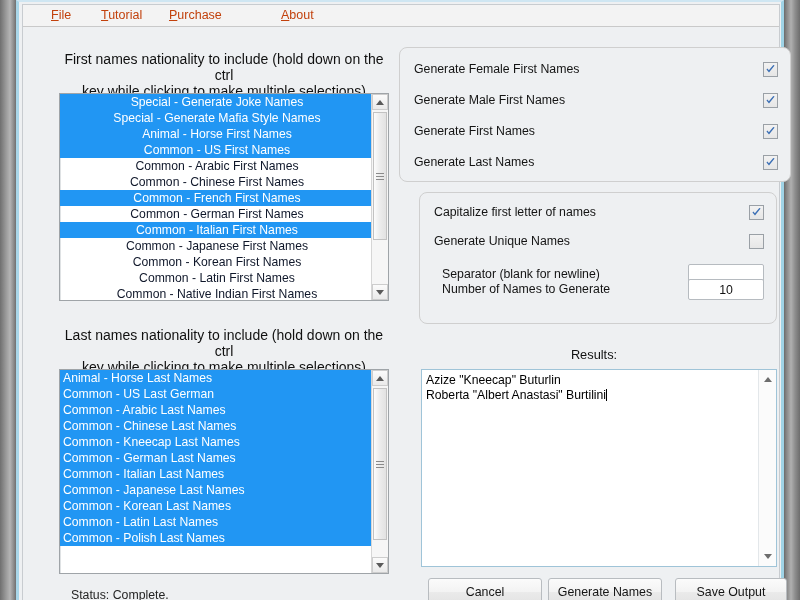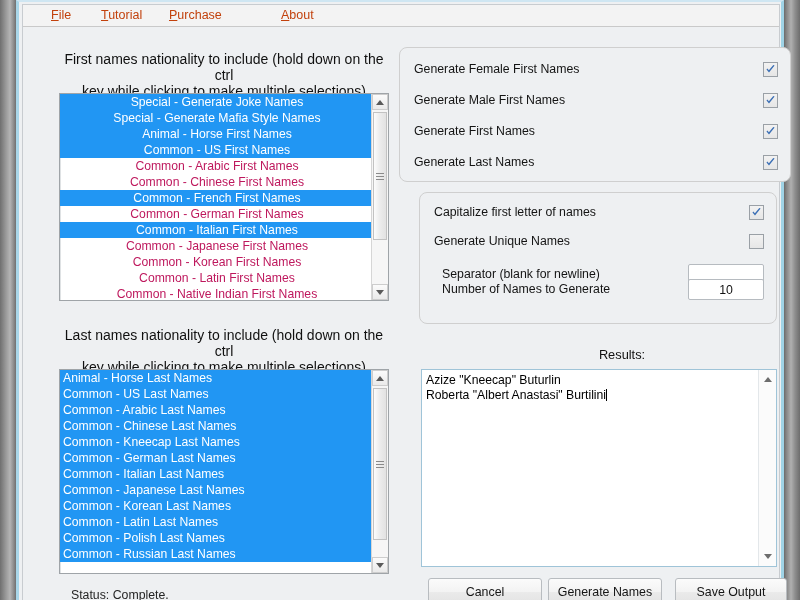--- a/index.html
+++ b/index.html
@@ -86,21 +86,21 @@
   .lb-items {
     position: absolute;
     left: 0; top: 0; right: 17px; bottom: 0;
     overflow: hidden;
   }
   .lb-item {
     height: 16px;
     line-height: 16px;
     padding-left: 3px;
     font-size: 12.2px;
-    color: #be185d;
+    color: #0f172a;
     white-space: nowrap;
     cursor: default;
   }
   .lb-item.sel {
     background: #2196f3;
     color: #ffffff;
   }
 
   
   .vscroll {
@@ -315,31 +315,30 @@
               </div>
           </div>
         </div>
 
         <div class="panel-label" id="last-names-label" style="left:36px; top:300px; width:330px;">Last names nationality to include (hold down on the ctrl
 key while clicking to make multiple selections)</div>
 
         <div class="listbox" id="last-names-listbox" style="left:36px; top:342px; width:330px; height:205px;">
           <div class="lb-items" id="last-names-items">
               <div class="lb-item sel">Animal - Horse Last Names</div>
-              <div class="lb-item sel">Common - US Last Names</div>
+              <div class="lb-item sel">Common - US Last German</div>
               <div class="lb-item sel">Common - Arabic Last Names</div>
               <div class="lb-item sel">Common - Chinese Last Names</div>
               <div class="lb-item sel">Common - Kneecap Last Names</div>
               <div class="lb-item sel">Common - German Last Names</div>
               <div class="lb-item sel">Common - Italian Last Names</div>
               <div class="lb-item sel">Common - Japanese Last Names</div>
               <div class="lb-item sel">Common - Korean Last Names</div>
               <div class="lb-item sel">Common - Latin Last Names</div>
               <div class="lb-item sel">Common - Polish Last Names</div>
-              <div class="lb-item sel">Common - Russian Last Names</div>
             </div>
           <div class="vscroll">
             <div class="sb-btn up">
                 <span class="arrow-up"></span>
               </div>
             <div class="sb-thumb" style="top:18px; height:152px;">
               <span class="grip">
                   <i></i>
                   <i></i>
                   <i></i>
@@ -404,21 +403,21 @@
             <div class="field-row" style="top: 71px;">
               <span class="field-label">Separator (blank for newline)</span>
               <input class="textfield" type="text" placeholder="" style="">
             </div>
             <div class="field-row" style="top: 86px;">
               <span class="field-label">Number of Names to Generate</span>
               <input class="textfield" type="text" placeholder="" value="10" style="">
             </div>
           </div>
 
-        <div id="results-label" style="left:420px; top:320px; width:358px;">Results:</div>
+        <div id="results-label" style="left:392px; top:320px; width:358px;">Results:</div>
 
         <div id="results-box" style="left:398px; top:342px; width:356px; height:198px;">
           <div id="results-text"><div>Azize "Kneecap" Buturlin</div><div>Roberta "Albert Anastasi" Burtilini<span class="caret"></span></div></div>
           <div id="results-scroll">
             <div class="rs-btn up">
                 <span class="rs-arrow-up"></span>
               </div>
             <div class="rs-btn down">
                 <span class="rs-arrow-down"></span>
               </div>

